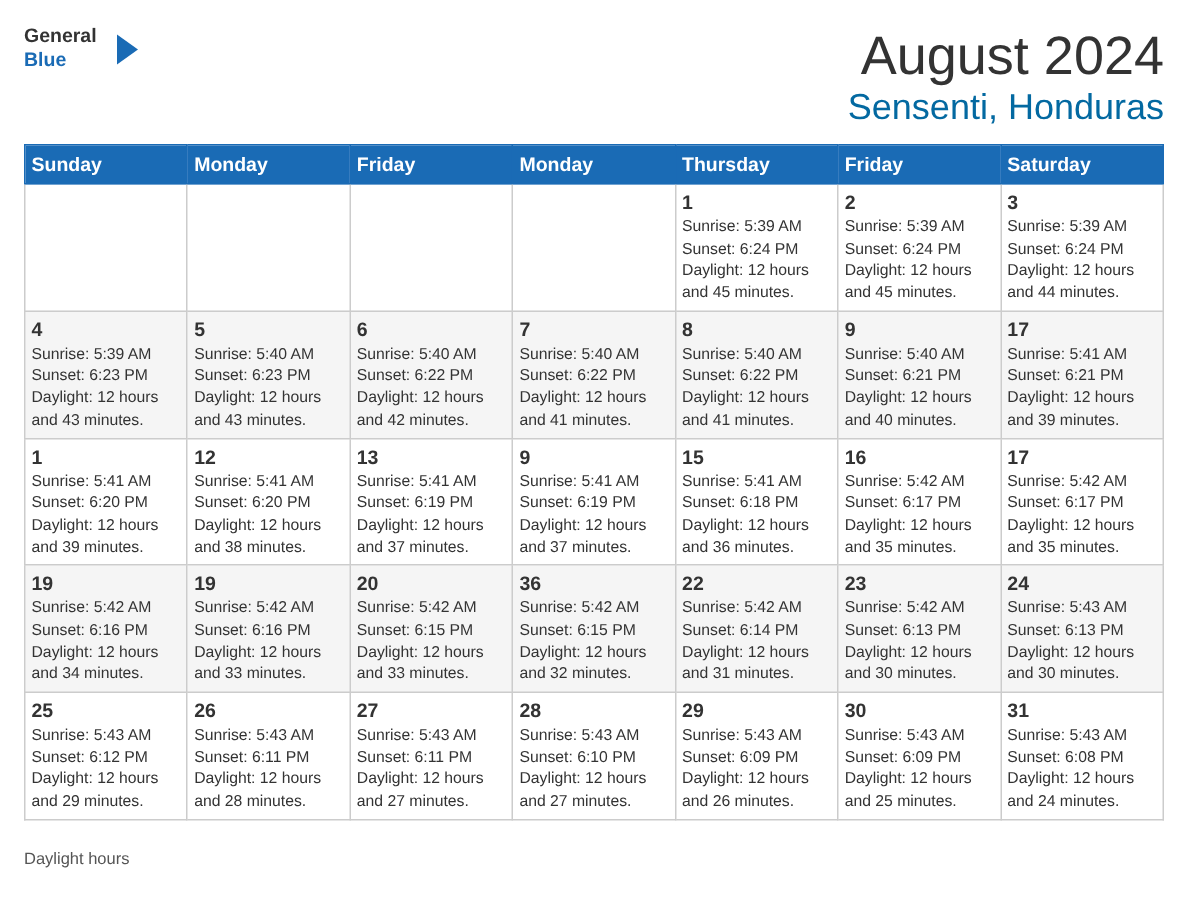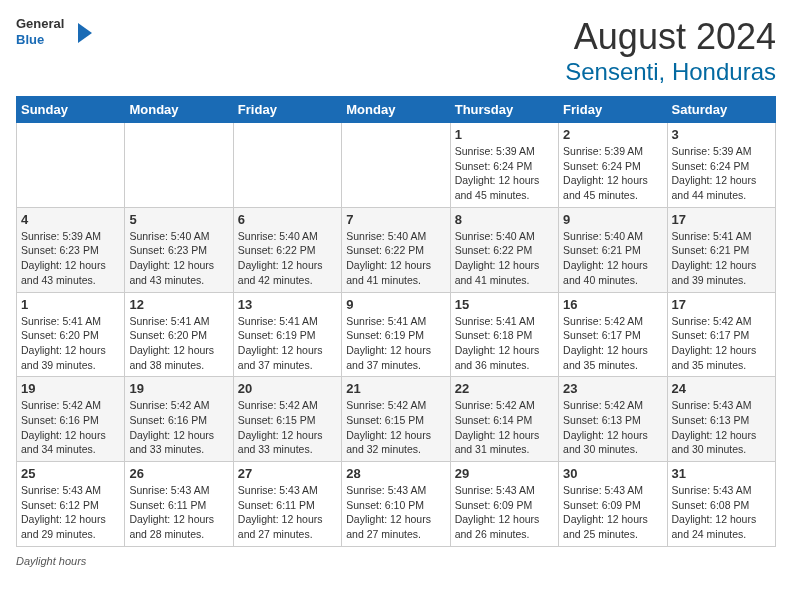--- a/index.html
+++ b/index.html
@@ -83,24 +83,23 @@
     }
     .day-info {
       color: #333;
       font-size: 10.5px;
       line-height: 1.4;
     }
     .empty-cell {
       background: #fff !important;
     }
     .footer {
-      margin-top: 8px;
+      margin-top: 20px;
       font-size: 11px;
       color: #555;
-      font-style: italic;
     }
   </style>
 </head>
 <body>
 
 <div class="header">
   <div class="logo">
     <div class="logo-text">
       <span class="general">General</span>
       <span class="blue">Blue</span>
@@ -251,21 +250,21 @@
 Sunset: 6:16 PM
 Daylight: 12 hours and 33 minutes.</div>
         </td>
         <td>
           <div class="day-number">20</div>
           <div class="day-info" style="white-space: pre-line;">Sunrise: 5:42 AM
 Sunset: 6:15 PM
 Daylight: 12 hours and 33 minutes.</div>
         </td>
         <td>
-          <div class="day-number">21</div>
+          <div class="day-number">36</div>
           <div class="day-info" style="white-space: pre-line;">Sunrise: 5:42 AM
 Sunset: 6:15 PM
 Daylight: 12 hours and 32 minutes.</div>
         </td>
         <td>
           <div class="day-number">22</div>
           <div class="day-info" style="white-space: pre-line;">Sunrise: 5:42 AM
 Sunset: 6:14 PM
 Daylight: 12 hours and 31 minutes.</div>
         </td>

